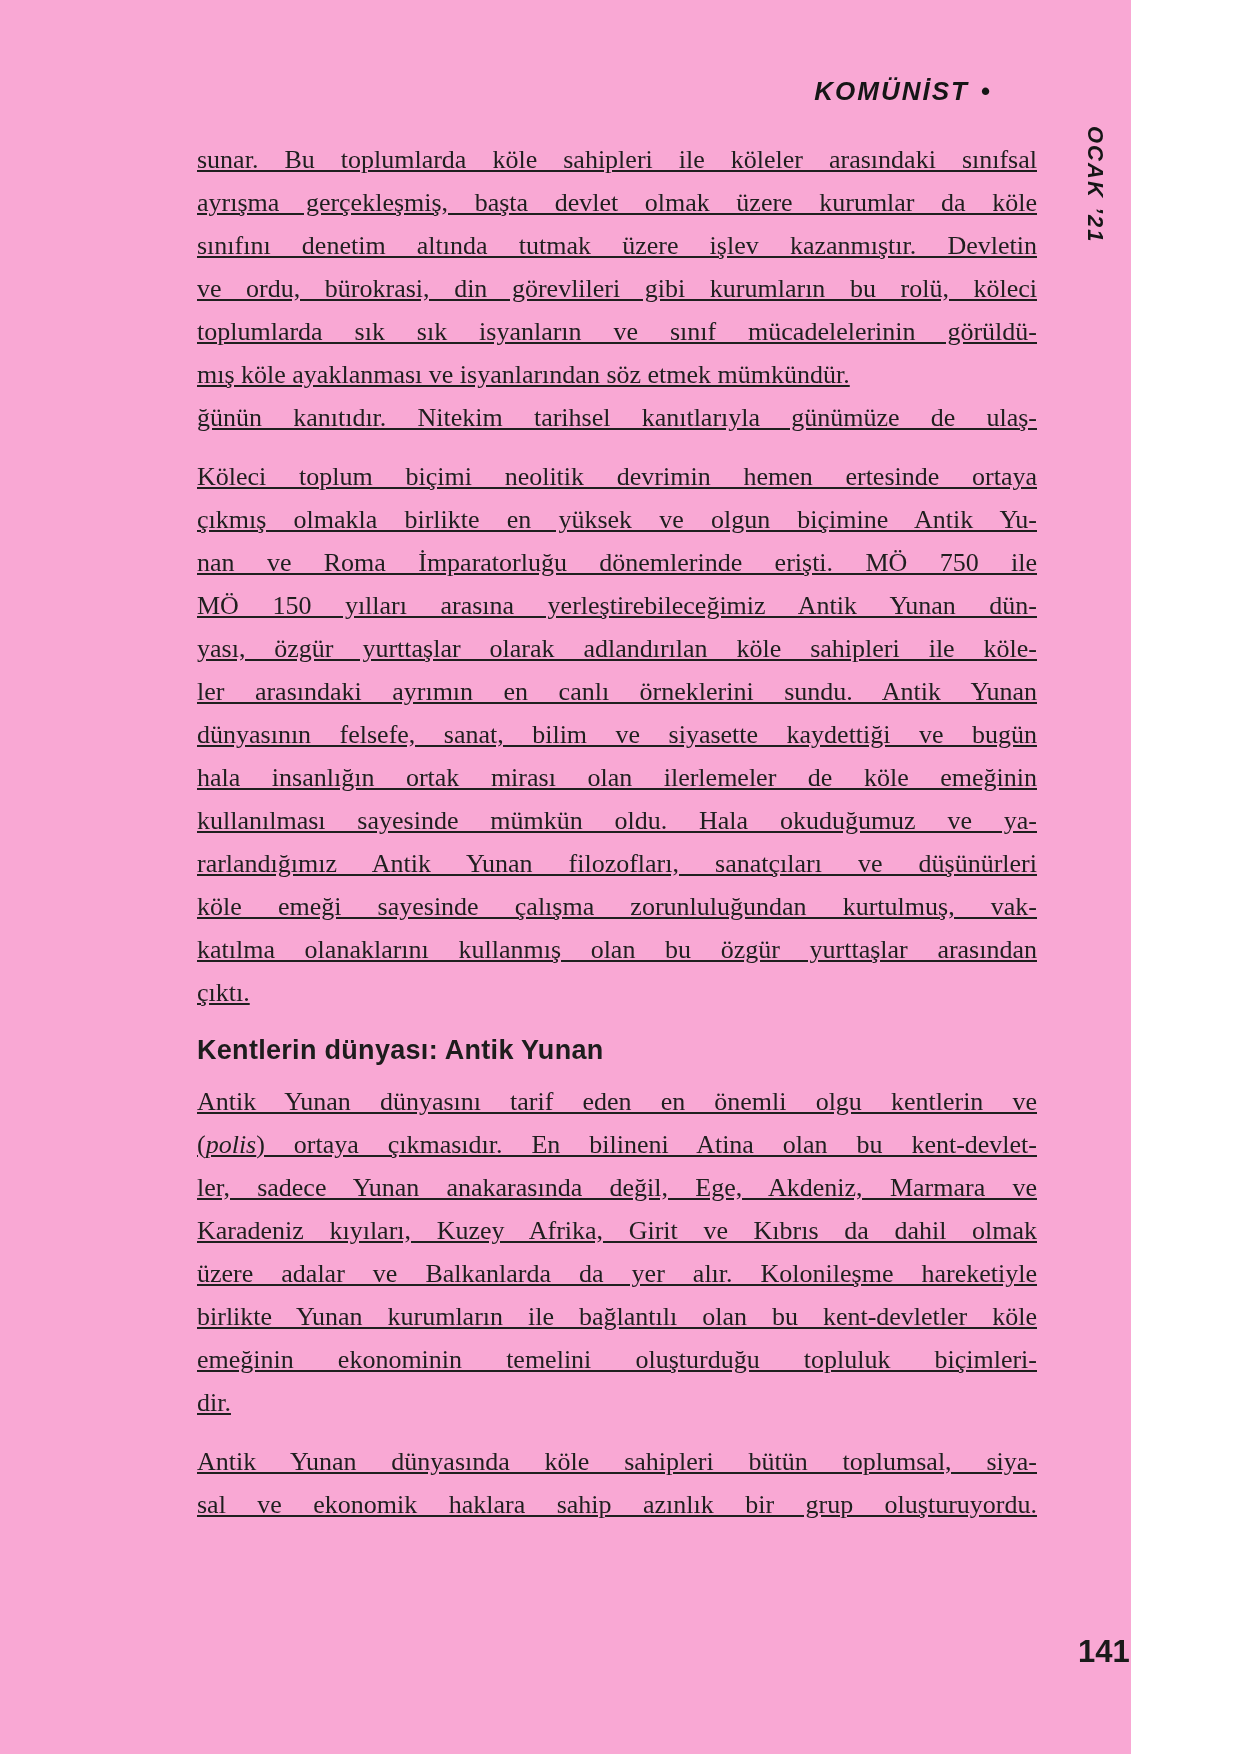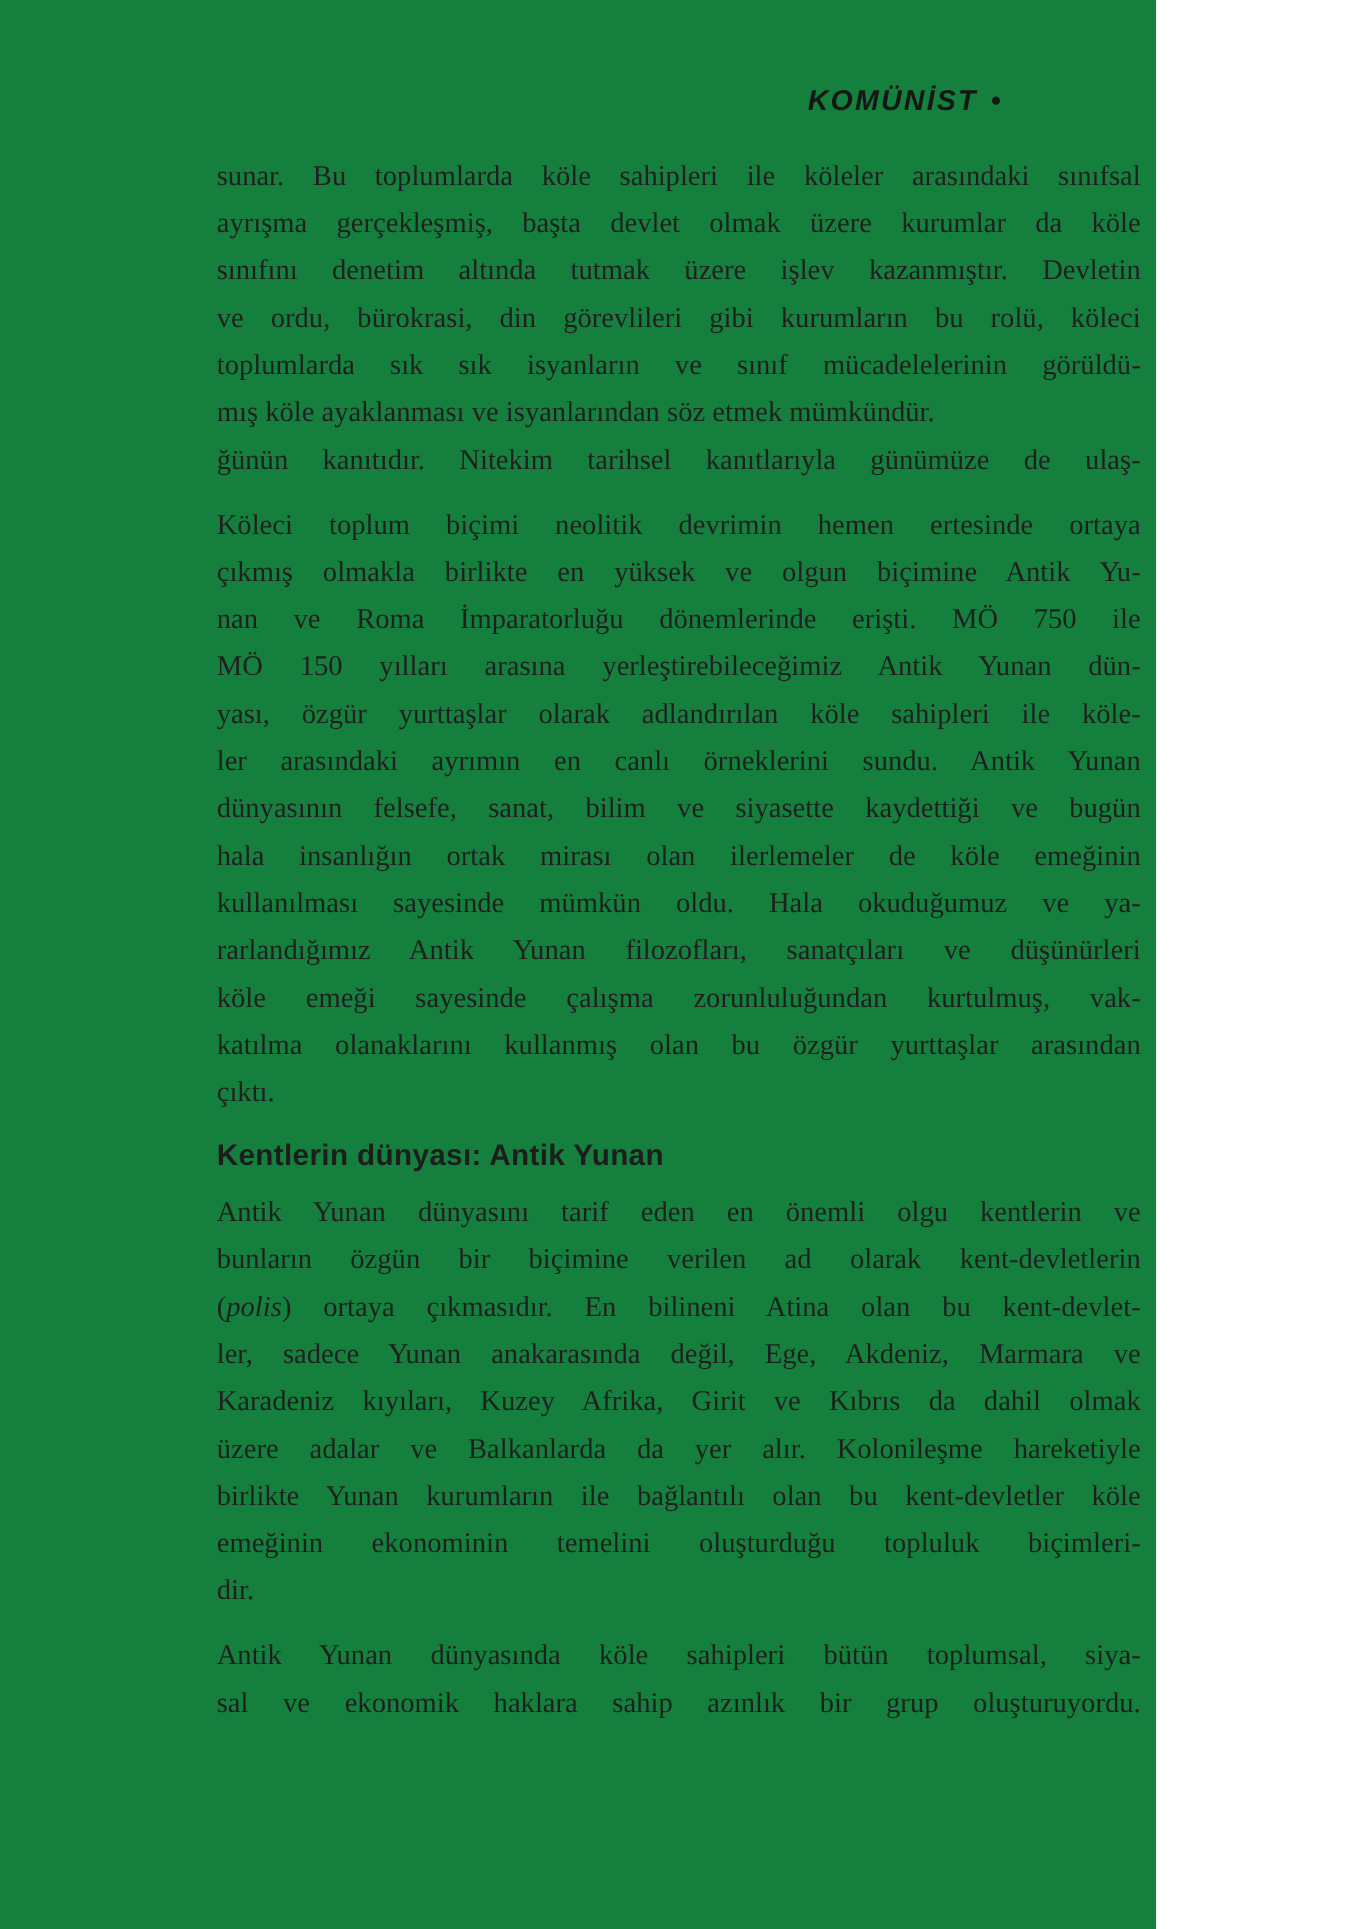--- a/index.html
+++ b/index.html
@@ -2,23 +2,23 @@
 <html lang="tr"><head>
 <meta charset="utf-8">
 <style>
   html, body {
     margin: 0;
     padding: 0;
     background: #ffffff;
   }
   .page {
     position: relative;
-    width: 1051px;
+    width: 1131px;
     height: 1754px;
-    background: #15803d;
+    background: #f9a8d4;
     color: #1c1c1c;
     font-family: "Liberation Serif", serif;
     overflow: hidden;
   }
 
   
   .masthead {
     position: absolute;
     top: 76px;
     right: 141px;
@@ -59,20 +59,21 @@
   }
   .para { margin: 0 0 16px 0; }
   .tline {
     font-size: 26px;
     line-height: 43px;
     height: 43px;
     text-align: justify;
     text-align-last: justify;
     white-space: nowrap;
     color: #1f1f1f;
+    text-decoration: underline;
   }
   .tline.last {
     text-align: left;
     text-align-last: left;
   }
   .tline em {
     font-style: italic;
   }
 
   .section-heading {
@@ -132,21 +133,20 @@
       <div class="tline">rarlandığımız Antik Yunan filozofları, sanatçıları ve düşünürleri</div>
       <div class="tline">köle emeği sayesinde çalışma zorunluluğundan kurtulmuş, vak-</div>
       <div class="tline">katılma olanaklarını kullanmış olan bu özgür yurttaşlar arasından</div>
       <div class="tline last">çıktı.</div>
     </div>
 
     <h2 class="section-heading">Kentlerin dünyası: Antik Yunan</h2>
 
     <div class="para">
       <div class="tline">Antik Yunan dünyasını tarif eden en önemli olgu kentlerin ve</div>
-      <div class="tline">bunların özgün bir biçimine verilen ad olarak kent-devletlerin</div>
       <div class="tline"><span>(</span><em>polis</em><span>) ortaya çıkmasıdır. En bilineni Atina olan bu kent-devlet-</span></div>
       <div class="tline">ler, sadece Yunan anakarasında değil, Ege, Akdeniz, Marmara ve</div>
       <div class="tline">Karadeniz kıyıları, Kuzey Afrika, Girit ve Kıbrıs da dahil olmak</div>
       <div class="tline">üzere adalar ve Balkanlarda da yer alır. Kolonileşme hareketiyle</div>
       <div class="tline">birlikte Yunan kurumların ile bağlantılı olan bu kent-devletler köle</div>
       <div class="tline">emeğinin ekonominin temelini oluşturduğu topluluk biçimleri-</div>
       <div class="tline last">dir.</div>
     </div>
 
     <div class="para">

